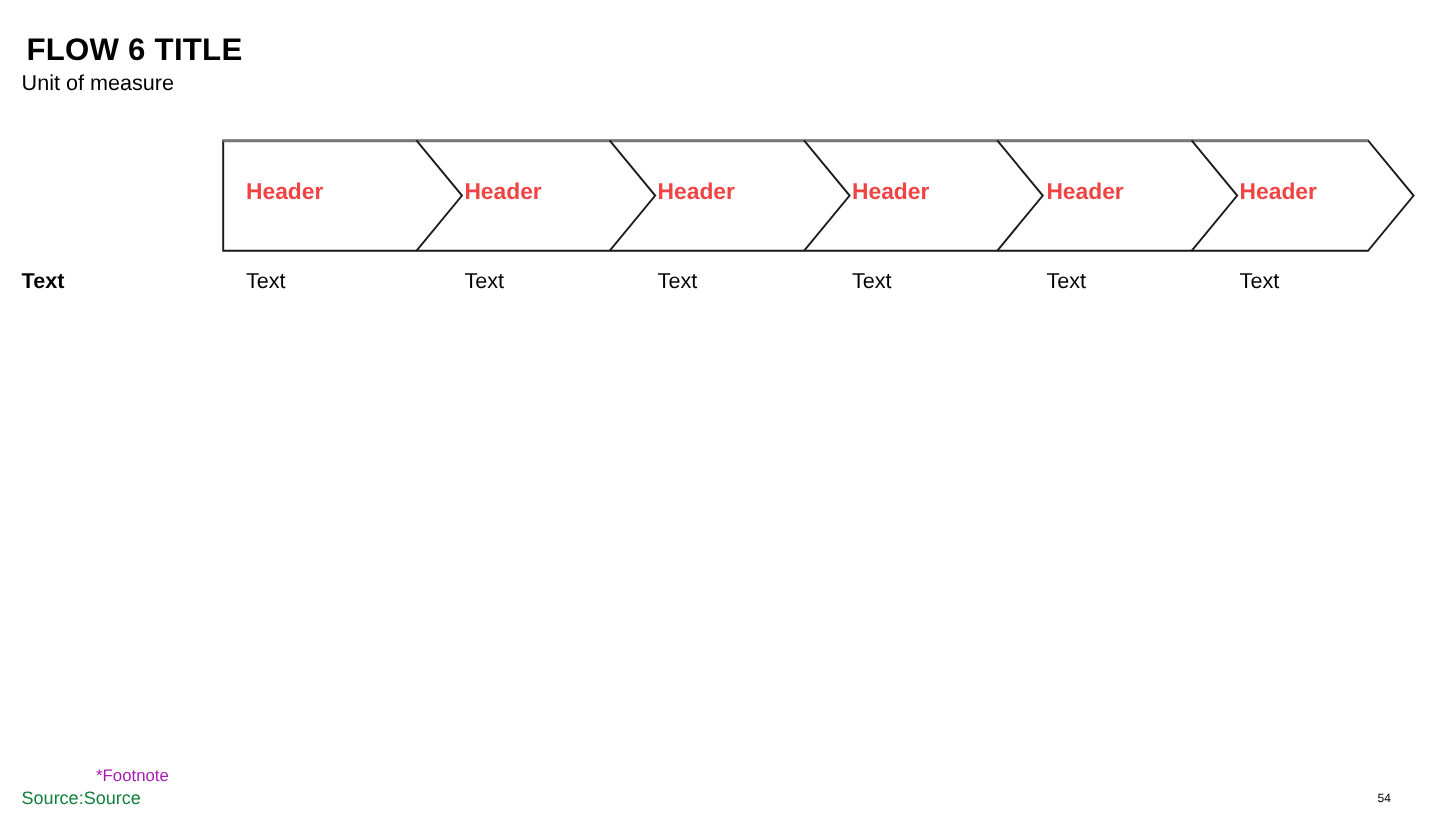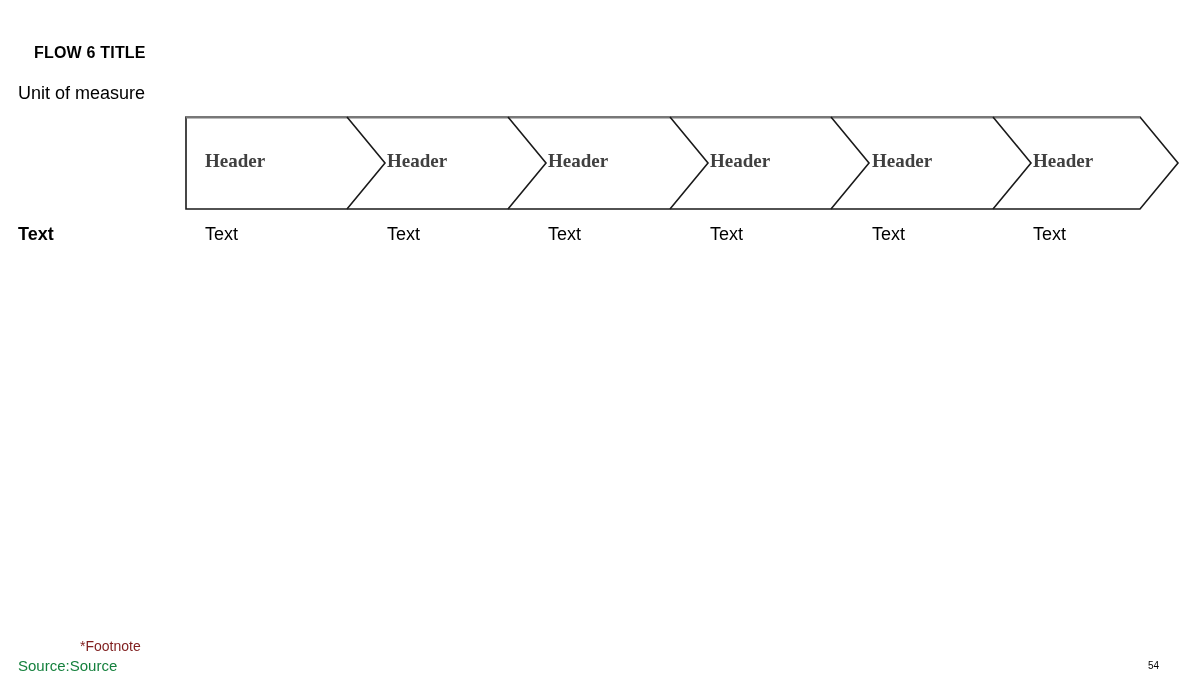--- a/index.html
+++ b/index.html
@@ -28,26 +28,26 @@
   }
 
   
   .title-block {
     position: absolute;
     left: 18px;
     top: 24px;
     width: 700px;
   }
   .slide-title {
-    font-size: 16px;
+    font-size: 26px;
     font-weight: bold;
     line-height: 26px;
     letter-spacing: 0.2px;
     color: #000000;
-    margin: 16px;
+    margin: 4px;
     white-space: nowrap;
   }
   .slide-subtitle {
     font-size: 18px;
     font-weight: normal;
     line-height: 22px;
     color: #000000;
     margin: 4px 0 0 0;
     white-space: nowrap;
   }
@@ -75,23 +75,22 @@
     width: 995px;
     height: 94px;
     pointer-events: none;
   }
   .flow-header {
     position: absolute;
     top: 33px;
     font-size: 19px;
     font-weight: bold;
     line-height: 24px;
-    color: #404040;
+    color: #ef4444;
     white-space: nowrap;
-    font-family: Liberation Serif, serif;
   }
 
   
   .text-row {
     position: absolute;
     left: 0;
     top: 221px;
     width: 1164px;
     height: 28px;
   }
@@ -115,21 +114,21 @@
     white-space: nowrap;
   }
 
   
   .footnote {
     position: absolute;
     left: 80px;
     top: 637px;
     font-size: 14px;
     line-height: 18px;
-    color: #7f1d1d;
+    color: #a21caf;
     white-space: nowrap;
   }
   .source {
     position: absolute;
     left: 18px;
     top: 656px;
     font-size: 15px;
     line-height: 20px;
     color: #15803d;
     white-space: nowrap;

